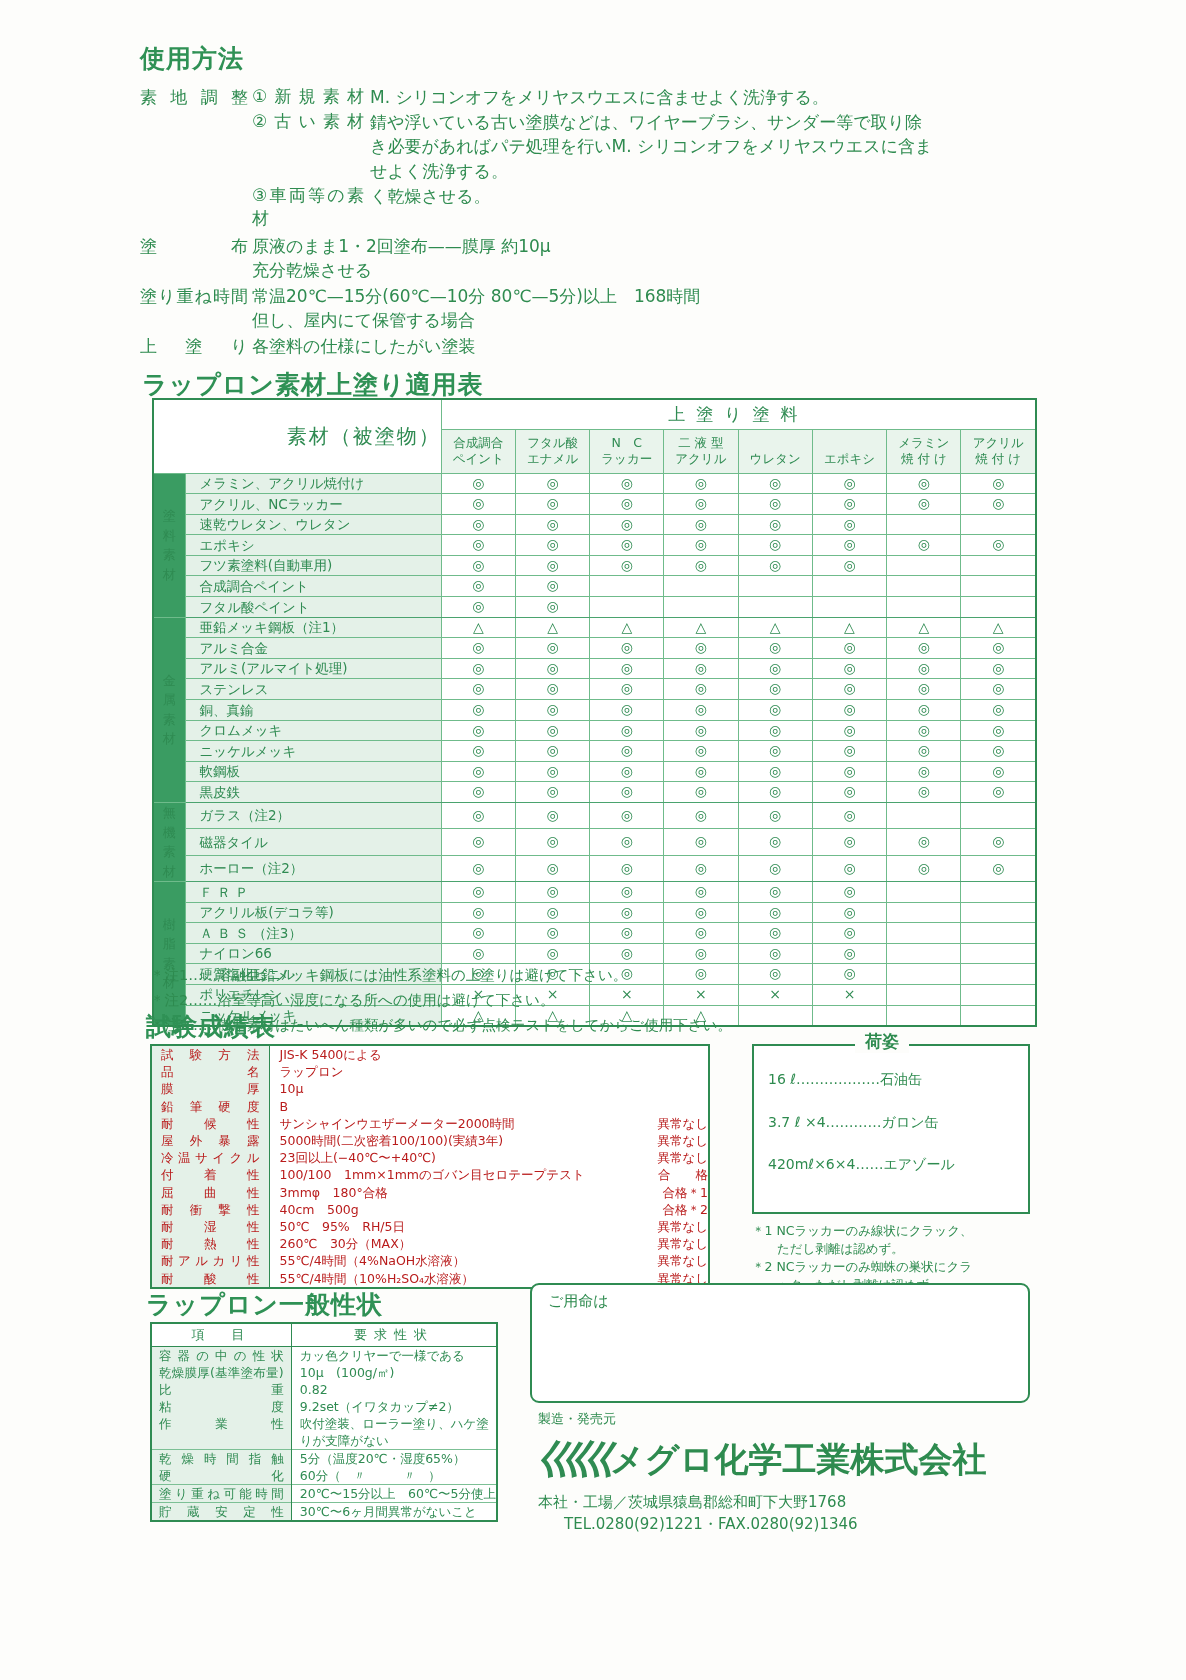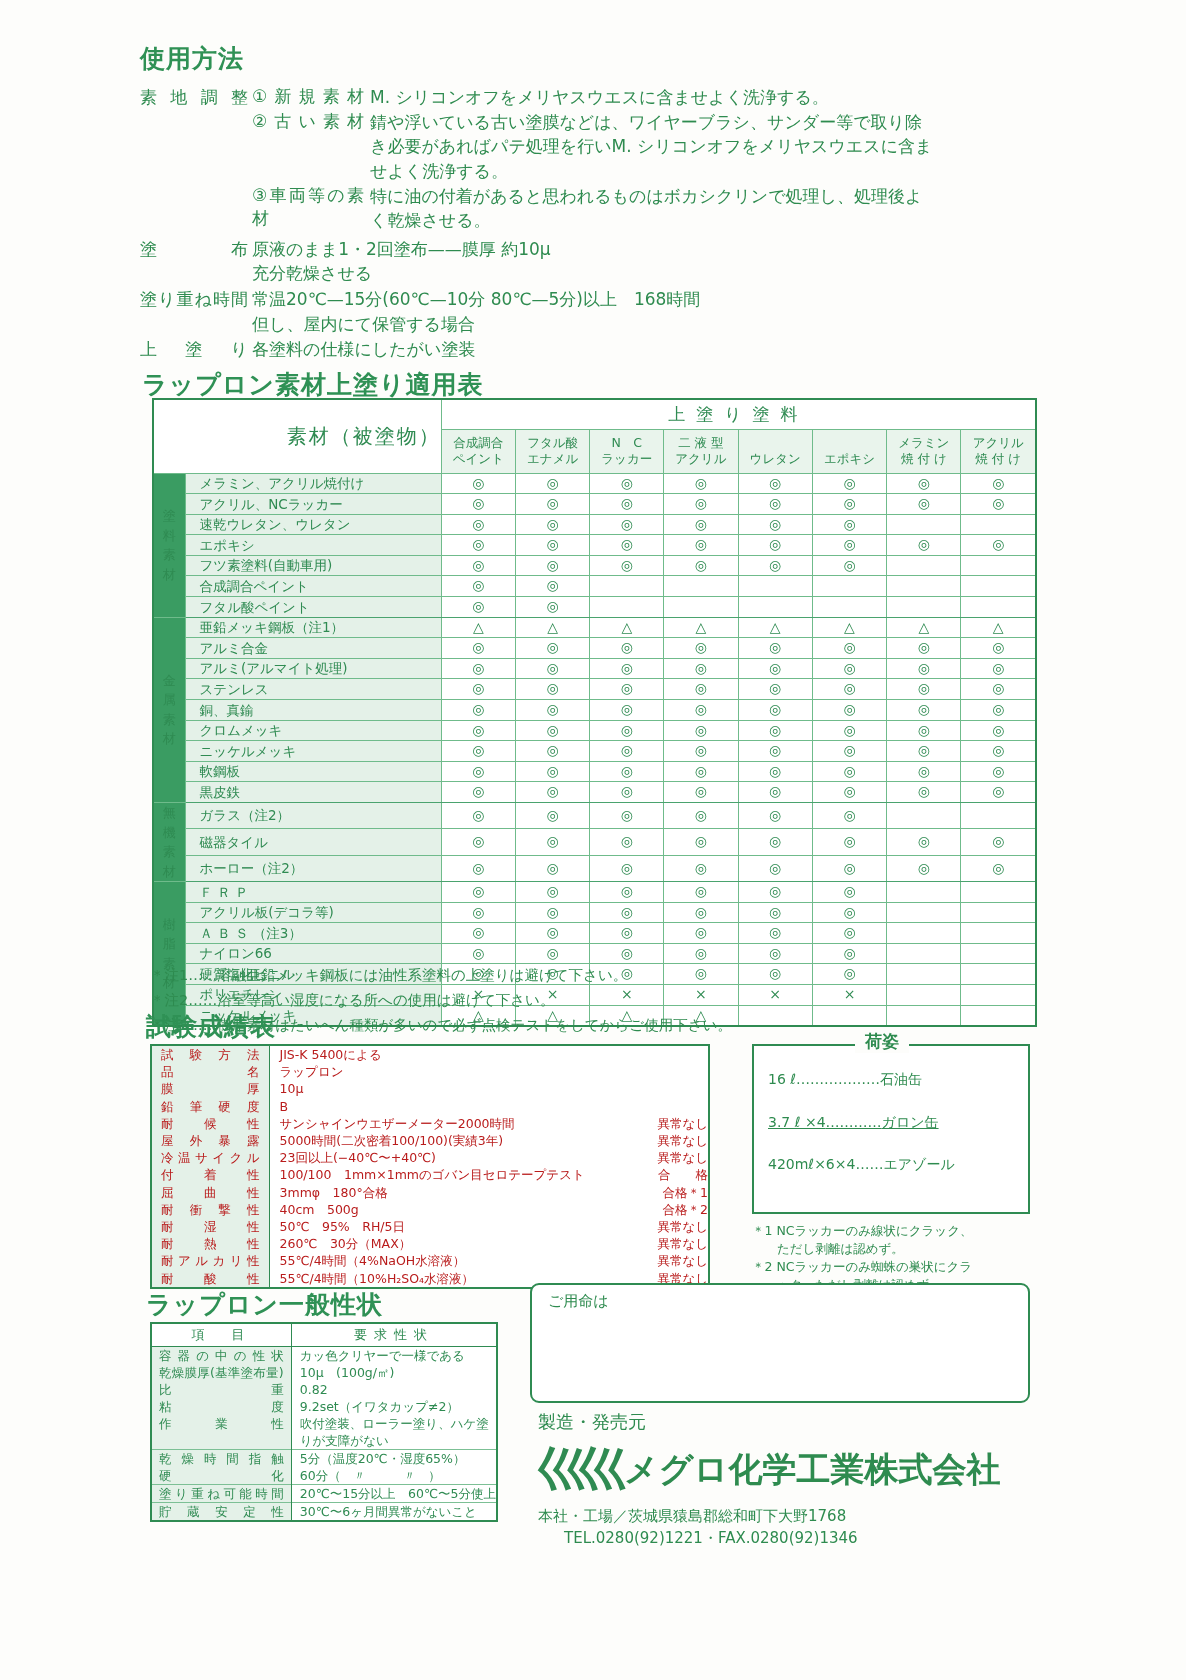--- a/index.html
+++ b/index.html
@@ -96,21 +96,21 @@
     position:absolute; left:752px; top:1044px; width:278px; height:170px;
     border:2px solid #2f8b52; background:#fff;
   }
   #packlabel {
     position:absolute; left:855px; top:1030px; background:#fdfdfb;
     padding:0 10px; font-size:17px; font-weight:bold;
   }
   .packrow { font-size:14px; margin:0; padding:0 14px; line-height:1.05;
              white-space:nowrap; }
   #pack .pr1 { margin-top:26px; }
-  #pack .pr2 { margin-top:28px;text-decoration:underline; }
+  #pack .pr2 { margin-top:28px; }
   #pack .pr3 { margin-top:28px; }
 
   #footnote { position:absolute; left:752px; top:1222px; width:300px;
               font-size:12.5px; line-height:1.45; }
 
   
   #gentitle { position:absolute; left:146px; top:1288px; }
   #gen {
     position:absolute; left:150px; top:1322px; width:348px;
     border:2px solid #2f8b52; border-collapse:collapse; background:#fff;
@@ -131,24 +131,24 @@
 
   
   #orderbox {
     position:absolute; left:530px; top:1283px; width:500px; height:120px;
     border:2px solid #2f8b52; border-radius:9px; background:#fff;
   }
   #orderlabel { position:absolute; left:548px; top:1292px; font-size:15px; }
 
   
   #company { position:absolute; left:538px; top:1410px; width:600px; }
-  #maker { font-size:18px; margin-bottom:4px;font-family:Liberation Mono, monospace; }
+  #maker { font-size:13px; margin-bottom:4px;font-family:Liberation Mono, monospace; }
   .logoline { display:flex; align-items:center; }
-  .mark { font-size:47px; font-weight:bold; letter-spacing:-6px;
-          color:#2f8b52; margin-right:4px; }
+  .mark { font-size:40px; font-weight:bold; letter-spacing:-6px;
+          color:#2f8b52; margin-right:4px;font-style:italic; }
   .cname { font-size:34px; font-weight:bold; letter-spacing:0px; }
   #addr { font-size:15px; margin-top:6px; }
   #tel { font-size:15px; margin-top:3px; padding-left:26px; }
 </style>
 </head>
 <body>
 
 <div class="page">
 
   <div id="usage">
@@ -165,21 +165,20 @@
           <div class="subnum">②古い素材</div>
           <div class="ubody">
             <div>錆や浮いている古い塗膜などは、ワイヤーブラシ、サンダー等で取り除</div>
             <div>き必要があればパテ処理を行いM. シリコンオフをメリヤスウエスに含ま</div>
             <div>せよく洗浄する。</div>
           </div>
         </div>
         <div class="subline">
           <div class="subnum">③車両等の素材</div>
           <div class="ubody">
-            <div>特に油の付着があると思われるものはボカシクリンで処理し、処理後よ</div>
             <div>く乾燥させる。</div>
           </div>
         </div>
       </div>
     </div>
 
     <div class="urow" style="margin-top:4px">
       <div class="ulabel">塗布</div>
       <div class="ubody">
         <div>原液のまま1・2回塗布——膜厚 約10μ</div>

